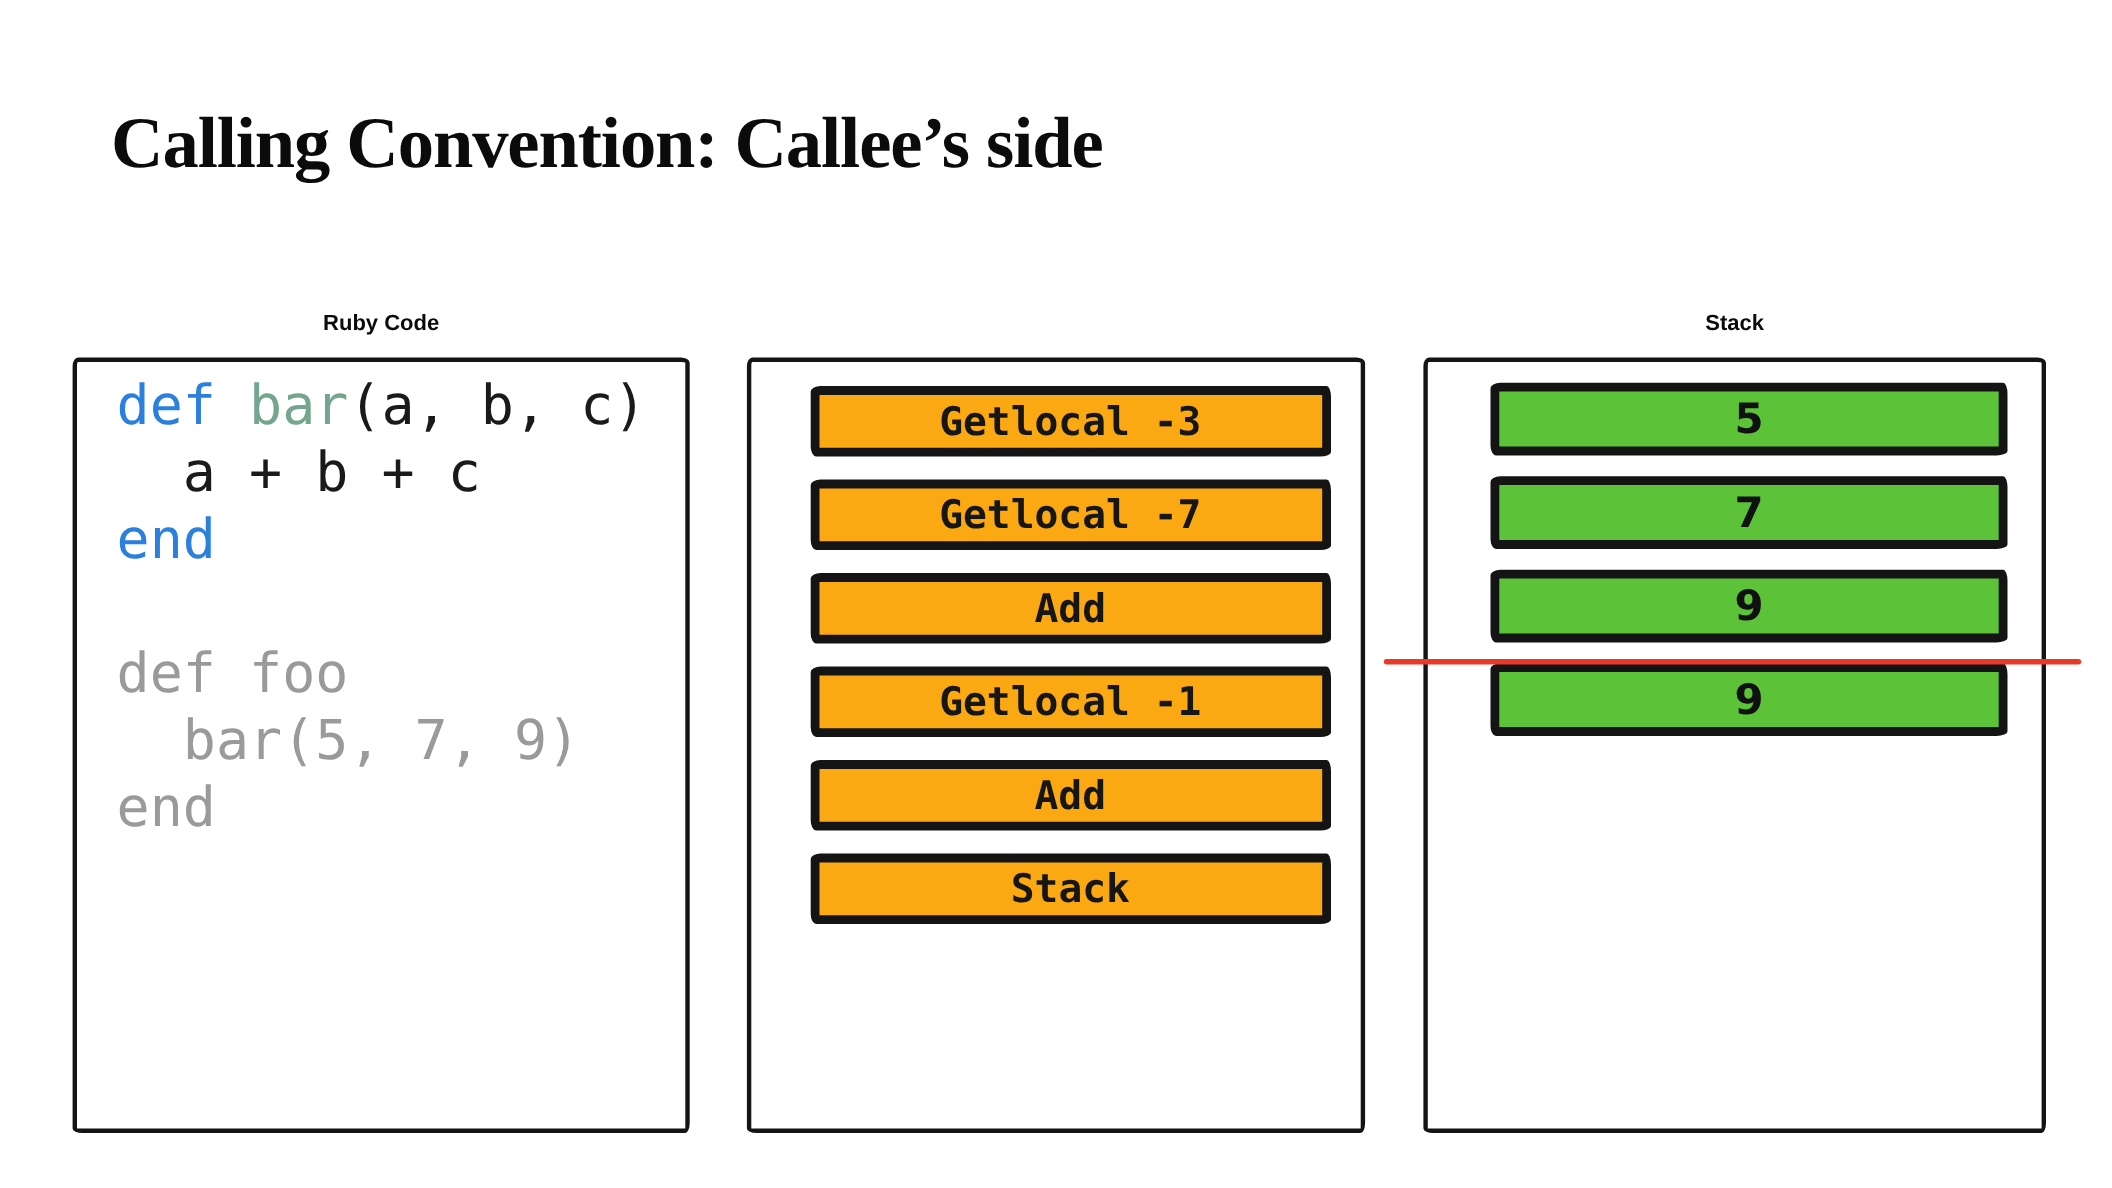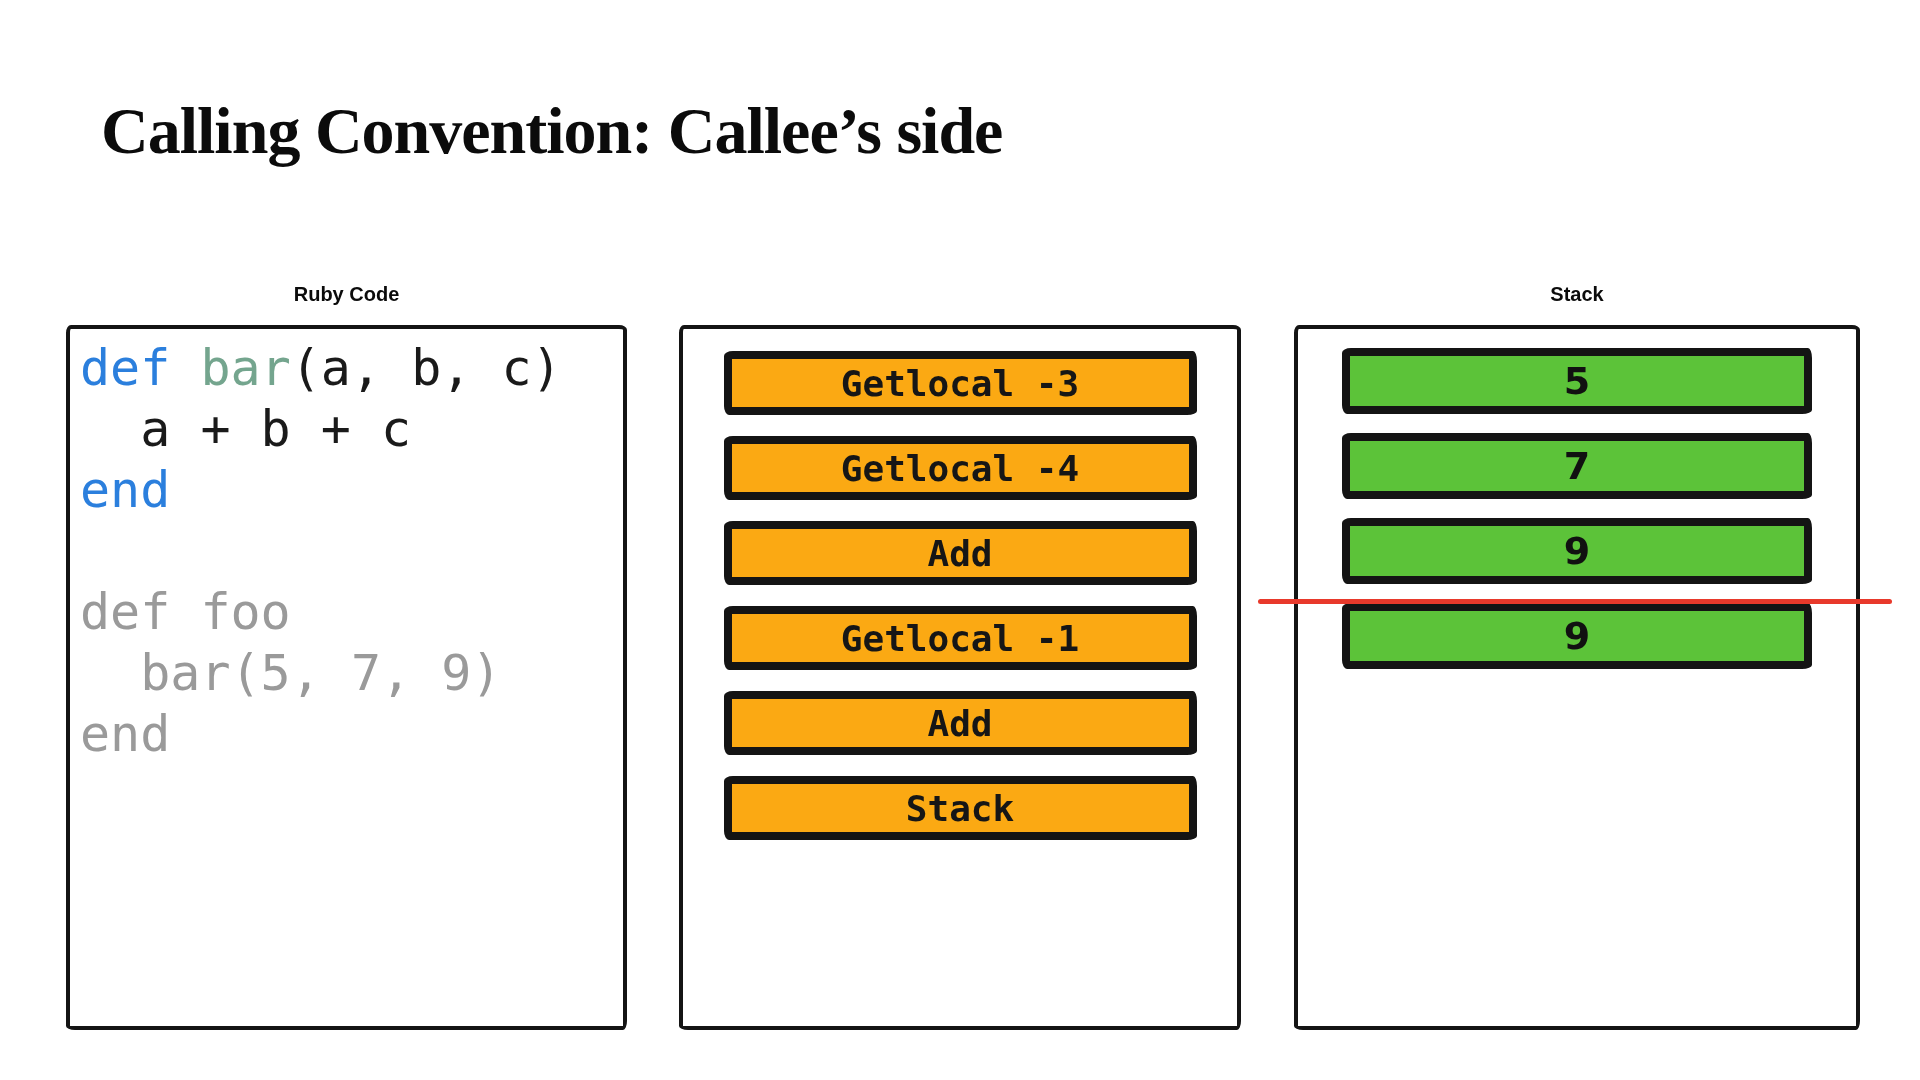--- a/index.html
+++ b/index.html
@@ -30,20 +30,21 @@
     color:#0b0b0b;text-align:center;
   }
   .col-label.ruby{left:66px;width:561px;}
   .col-label.instr{left:679px;width:562px;}
   .col-label.stack{left:1294px;width:566px;}
 
   .panel{
     position:absolute;top:325px;height:705px;box-sizing:border-box;
     background:#fff;border:4px solid var(--c-ink,#141414);
     border-radius:5px 8px 4px 9px / 8px 5px 9px 4px;
+    padding-left:26px;
   }
   .panel.ruby{left:66px;width:561px;}
   .panel.instr{left:679px;width:562px;}
   .panel.stack{left:1294px;width:566px;}
 
   .code{
     margin:0;padding:9px 0 0 10px;
     font-family:"DejaVu Sans Mono","Liberation Mono",monospace;
     font-size:50px;line-height:61px;white-space:pre;
   }
@@ -92,21 +93,21 @@
   <div class="col-label ruby">Ruby Code</div>
   <div class="col-label stack">Stack</div>
 
   <div class="panel ruby">
     <pre class="code" id="ruby-code"><div class="code-line"><span class="seg-keyword">def </span><span class="seg-method">bar</span><span class="seg-plain">(a, b, c)</span></div><div class="code-line"><span class="seg-plain">  a + b + c</span></div><div class="code-line"><span class="seg-keyword">end</span></div><div class="code-line">&nbsp;</div><div class="code-line"><span class="seg-muted">def foo</span></div><div class="code-line"><span class="seg-muted">  bar(5, 7, 9)</span></div><div class="code-line"><span class="seg-muted">end</span></div></pre>
   </div>
 
   <div class="panel instr">
     <div class="box-list" id="instr-list">
         <div class="op-box">Getlocal -3</div>
-        <div class="op-box">Getlocal -4</div>
+        <div class="op-box">Getlocal -7</div>
         <div class="op-box">Add</div>
         <div class="op-box">Getlocal -1</div>
         <div class="op-box">Add</div>
         <div class="op-box">Stack</div>
       </div>
   </div>
 
   <div class="panel stack">
     <div class="box-list" id="stack-list">
         <div class="stack-box">5</div>

